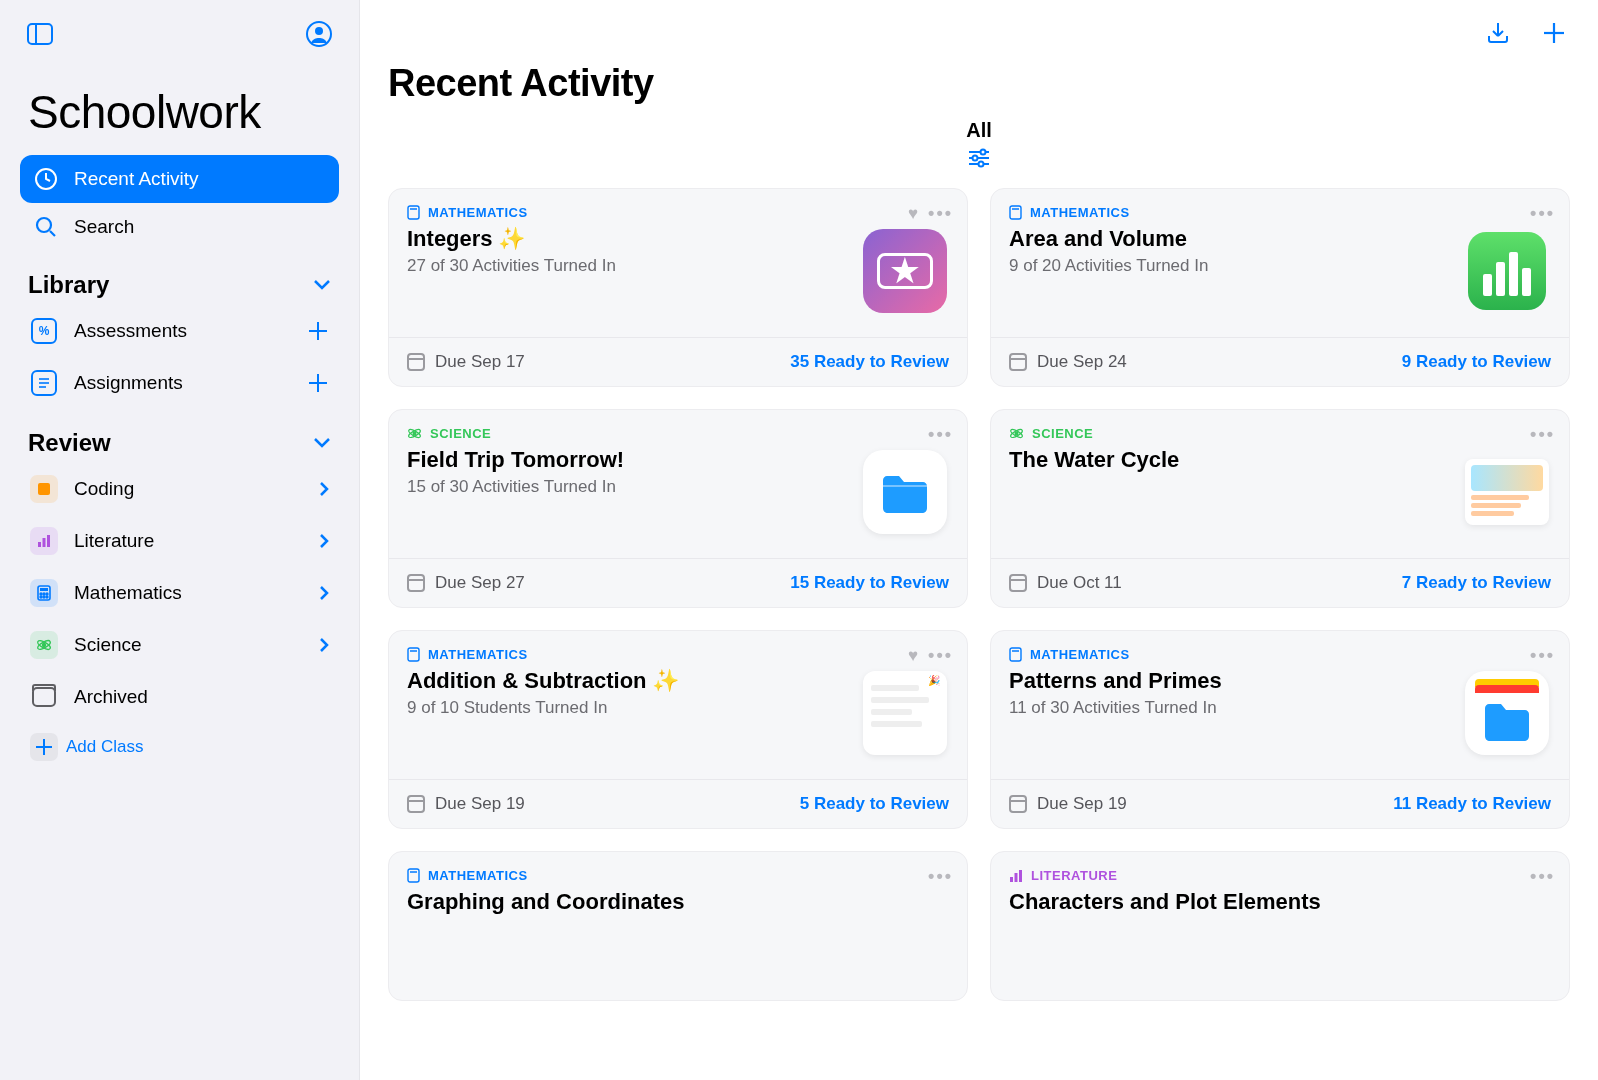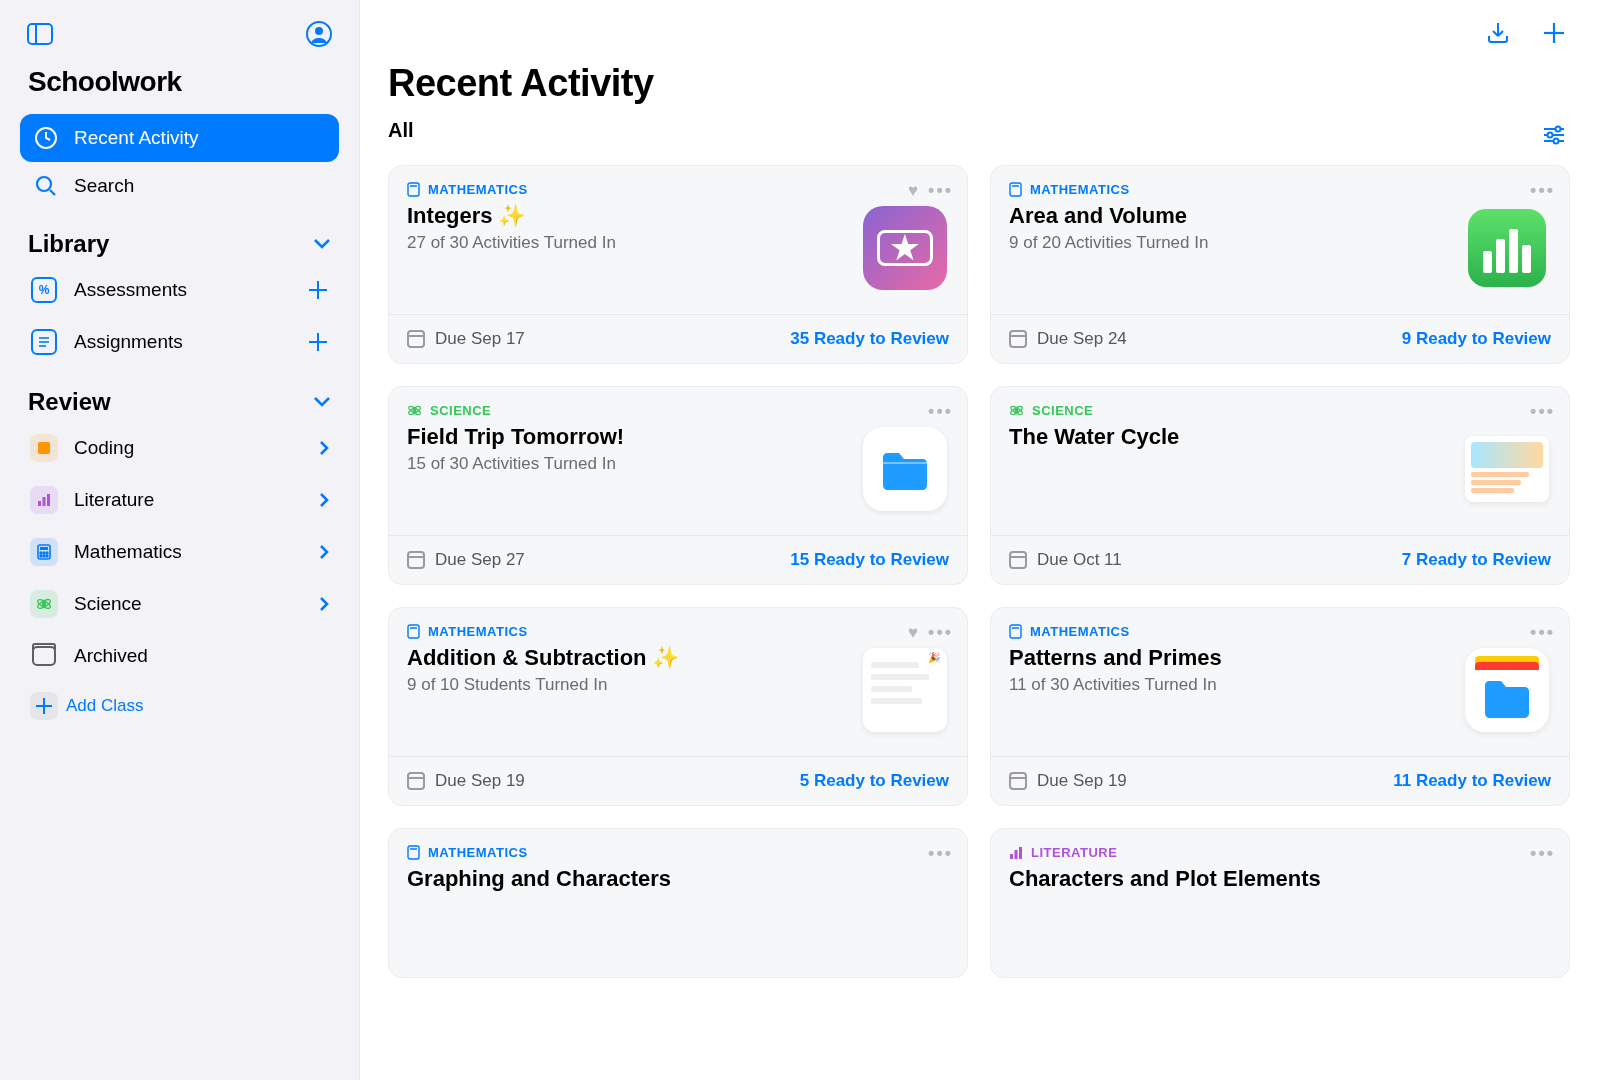--- a/index.html
+++ b/index.html
@@ -17,21 +17,21 @@
   html,body{margin:0;padding:0;height:100%;}
   body{
     font-family:-apple-system,BlinkMacSystemFont,"SF Pro Text","Helvetica Neue",Arial,sans-serif;
     font-size:17px;color:var(--text);background:#fff;
     width:1598px;height:1080px;overflow:hidden;display:flex;
   }
   
   .sidebar{width:360px;min-width:360px;height:100%;background:var(--sidebar-bg);padding:14px 20px;border-right:1px solid var(--border);}
   .sidebar-top{display:flex;justify-content:space-between;align-items:center;padding:4px 4px 10px 4px;}
   .icon-btn{display:inline-flex;align-items:center;justify-content:center;width:32px;height:32px;color:var(--blue);cursor:pointer;}
-  .app-title{font-size:28px;font-weight:700;letter-spacing:-0.5px;padding:6px 8px 16px 8px;}
+  .app-title{font-size:46px;font-weight:400;letter-spacing:-0.5px;padding:6px 8px 16px 8px;margin-top:19px;}
   .nav-item{display:flex;align-items:center;gap:16px;height:48px;padding:0 14px;border-radius:12px;cursor:pointer;color:#000;}
   .nav-item.active{background:var(--blue);color:#fff;}
   .nav-item .nav-ico{width:24px;height:24px;display:flex;align-items:center;justify-content:center;color:var(--blue);}
   .nav-item.active .nav-ico{color:#fff;}
   .nav-label{font-size:19px;}
   .section-head{display:flex;align-items:center;justify-content:space-between;padding:20px 8px 6px 8px;}
   .section-title{font-size:24px;font-weight:700;}
   .chev{color:var(--blue);}
   .lib-item,.class-item{display:flex;align-items:center;gap:16px;height:52px;padding:0 10px;border-radius:10px;cursor:pointer;}
   .lib-ico,.class-ico{width:28px;height:28px;display:flex;align-items:center;justify-content:center;}
@@ -42,21 +42,21 @@
   .class-badge{width:28px;height:28px;border-radius:7px;display:flex;align-items:center;justify-content:center;font-size:14px;}
   .archived-ico{border:2px solid #5f5f63;border-radius:5px;width:24px;height:20px;position:relative;}
   .archived-ico::before{content:"";position:absolute;top:-5px;left:-2px;right:-2px;height:5px;border:2px solid #5f5f63;border-radius:3px 3px 0 0;border-bottom:none;}
   .add-class{display:flex;align-items:center;gap:8px;height:48px;padding:0 10px;color:var(--blue);cursor:pointer;border-radius:10px;}
   .add-class .square-plus{width:28px;height:28px;border-radius:7px;background:#e5e5ea;display:flex;align-items:center;justify-content:center;font-size:20px;font-weight:400;}
 
   
   .main{flex:1;height:100%;overflow-y:auto;padding:0 0 0 0;}
   .main-header{display:flex;justify-content:flex-end;align-items:center;height:56px;padding:10px 28px 0 28px;gap:24px;}
   .main-title{font-size:38px;font-weight:700;letter-spacing:-0.5px;padding:6px 28px 14px 28px;}
-  .filter-row{display:flex;justify-content:space-between;padding:0 28px 14px 28px;}
+  .filter-row{display:flex;justify-content:space-between;align-items:center;padding:0 28px 14px 28px;flex-direction:column;}
   .filter-label{font-size:20px;font-weight:700;}
   .grid{display:grid;grid-template-columns:1fr 1fr;gap:22px;padding:0 28px 40px 28px;}
   .card{background:var(--card-bg);border:1px solid #ececef;border-radius:14px;overflow:hidden;display:flex;flex-direction:column;}
   .card-body{padding:16px 18px 12px 18px;display:flex;gap:10px;min-height:148px;position:relative;}
   .card-left{flex:1;min-width:0;}
   .subject-row{display:flex;align-items:center;gap:8px;font-size:13px;font-weight:700;letter-spacing:0.5px;margin-bottom:6px;}
   .card-title{font-size:22px;font-weight:600;margin-bottom:4px;}
   .card-sub{font-size:17px;color:#6b6b70;}
   .card-thumb{width:84px;height:84px;border-radius:18px;margin-top:24px;margin-right:2px;display:flex;align-items:center;justify-content:center;font-size:36px;flex-shrink:0;}
   .card-actions{position:absolute;top:14px;right:14px;display:flex;align-items:center;gap:10px;color:#b0b0b5;}
@@ -492,21 +492,21 @@
       <div class="card-left">
         <div class="subject-row" style="color:#007AFF">
           <span>
                 <svg width="13" height="15" viewBox="0 0 13 15" fill="none" stroke="#007AFF" stroke-width="1.4">
                   <rect x="1" y="1" width="11" height="13" rx="2"></rect>
                   <line x1="3" y1="4" x2="10" y2="4"></line>
                 </svg>
               </span>
           <span>MATHEMATICS</span>
         </div>
-        <div class="card-title">Graphing and Characters</div>
+        <div class="card-title">Graphing and Coordinates</div>
         <div class="card-sub"></div>
       </div>
 
       <div class="card-actions">
 
         <span class="dots">•••</span>
       </div>
     </div>
     </div>
       <div class="card">

